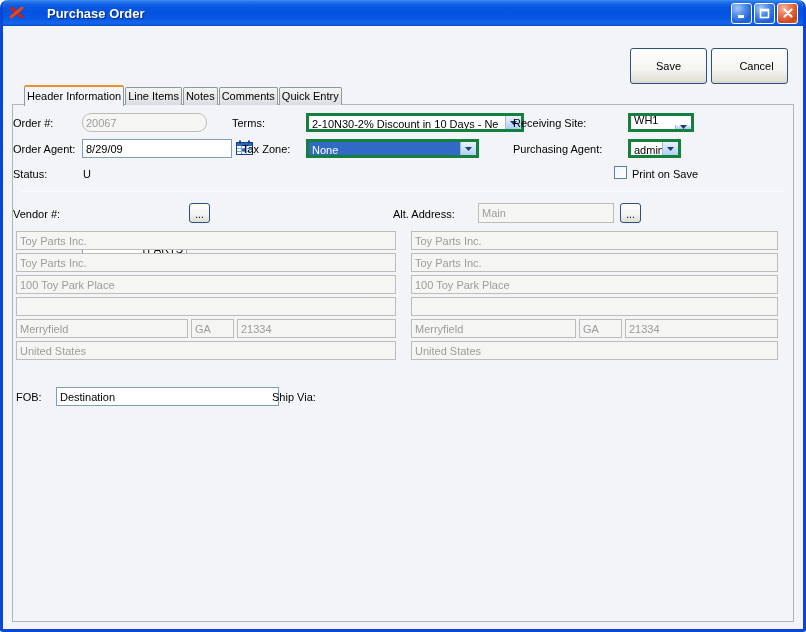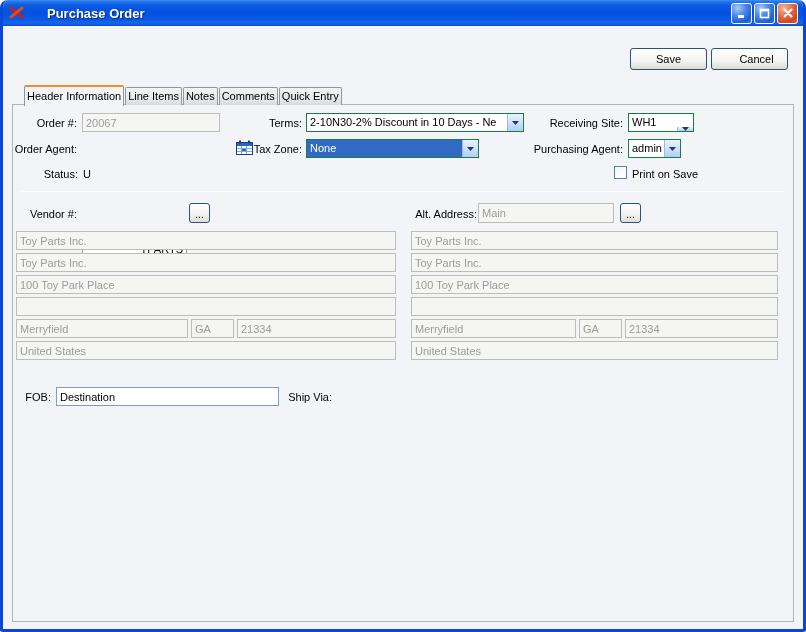--- a/index.html
+++ b/index.html
@@ -41,21 +41,21 @@
   .win-btn.red {
     background: radial-gradient(circle at 30% 22%, #F8B49A 0%, #E8744E 38%, #CE461A 75%, #E0653E 100%);
   }
   .win-btns { display: flex; gap: 2px; }
 
   
   .client { position: relative; width: 800px; height: 603px; background: #F2F4F7; }
 
   .xp-btn {
     position: absolute;
-    height: 22px;
+    height: 36px;
     border: 1px solid #2E507C;
     border-radius: 3px;
     background: linear-gradient(180deg, #ffffff 0%, #F4F4F0 60%, #E2E2D8 92%, #D5D5C8 100%);
     font-family: "Liberation Sans", sans-serif;
     font-size: 11px; color: #000;
     cursor: default;
   }
 
   
   .tabbar {
@@ -85,36 +85,36 @@
     width: 782px; height: 518px;
     border: 1px solid #AEB6BC;
     background: #F2F4F7;
   }
 
   
   .lbl {
     position: absolute; font-size: 11px; color: #000;
     height: 14px; line-height: 14px; white-space: nowrap;
   }
-  .lbl.r { text-align: right; }
+  .lbl.r { text-align: left; }
 
   .fld {
     position: absolute; height: 19px;
     border: 1px solid #7F9DB9; background: #fff;
     font-family: "Liberation Sans", sans-serif;
     font-size: 11px; color: #000; padding: 0 3px;
   }
   .fld.dis {
     background: #F5F5F3; border-color: #BDBDB8; color: #9C9C9C;
   }
   .fld.ctr { text-align: right; margin-top: 36px; }
 
   .combo {
     position: absolute; height: 19px;
-    border: 1px solid #15803d; background: #fff;
+    border: 3px solid #15803d; background: #fff;
     display: flex; align-items: stretch;
     font-size: 11px; cursor: default;
   }
   .combo .txt {
     flex: 1; line-height: 17px; padding: 0 3px;
     white-space: nowrap; overflow: hidden;
   }
   .combo.sel .txt { background: #316AC5; color: #fff; }
   .combo .arrow {
     width: 16px; display: flex; align-items: center; justify-content: center;
@@ -189,21 +189,21 @@
       <div class="tab active">Header Information</div>
       <div class="tab">Line Items</div>
       <div class="tab">Notes</div>
       <div class="tab">Comments</div>
       <div class="tab">Quick Entry</div>
     </div>
 
     <div class="tabpanel">
 
       <span class="lbl r" style="left:0; top:11px; width:64px;">Order #:</span>
-      <input class="fld dis" style="left: 69px; top: 8px; width: 138px;" value="20067">
+      <input class="fld dis" style="left: 69px; top: 8px; width: 125px; border-radius: 9px;" value="20067">
 
       <span class="lbl r" style="left:219px; top:11px; width:70px;">Terms:</span>
       <div class="combo" style="left:293px; top:8px; width:218px;">
         <span class="txt">2-10N30-2% Discount in 10 Days - Ne</span>
         <span class="arrow">
           <svg width="7" height="4">
               <path d="M0 0 L7 0 L3.5 4 Z" fill="#1F3C6E"></path>
             </svg>
         </span>
       </div>
@@ -212,20 +212,21 @@
       <div class="combo" style="left:615px; top:8px; width:66px;align-items:flex-end;">
         <span class="txt">WH1</span>
         <span class="arrow">
           <svg width="7" height="4">
               <path d="M0 0 L7 0 L3.5 4 Z" fill="#1F3C6E"></path>
             </svg>
         </span>
       </div>
 
       <span class="lbl r" style="left:0; top:37px; width:64px;">Order Agent:</span>
+      <input class="fld" style="left: 69px; top: 34px; width: 150px;" value="8/29/09">
       <button class="icon-btn" style="left:221px; top:33px;">
         <svg width="17" height="16" viewBox="0 0 17 16">
           <rect x="0.5" y="2.5" width="16" height="12" fill="#fff" stroke="#16417F"></rect>
           <rect x="1" y="3" width="15" height="3" fill="#2C64C8"></rect>
           <line x1="1" y1="8.5" x2="16" y2="8.5" stroke="#7FA8D8"></line>
           <line x1="1" y1="11.5" x2="16" y2="11.5" stroke="#7FA8D8"></line>
           <line x1="5.5" y1="6" x2="5.5" y2="14" stroke="#7FA8D8"></line>
           <line x1="10.5" y1="6" x2="10.5" y2="14" stroke="#7FA8D8"></line>
           <rect x="3" y="0.5" width="2" height="3" fill="#16417F"></rect>
           <rect x="12" y="0.5" width="2" height="3" fill="#16417F"></rect>

